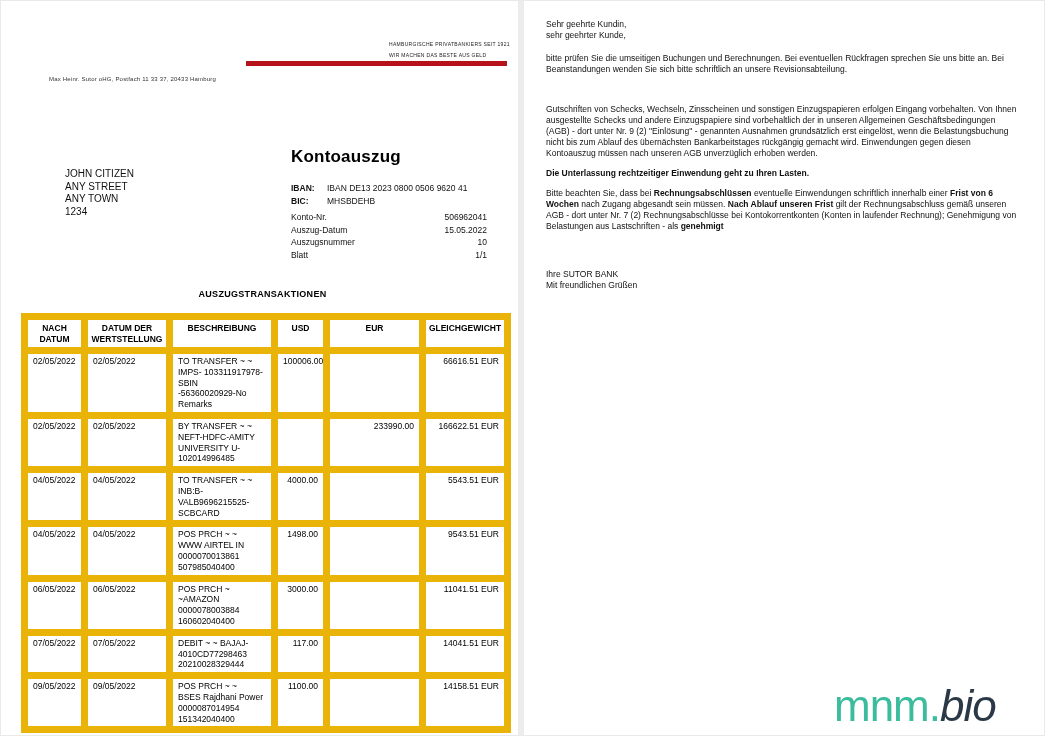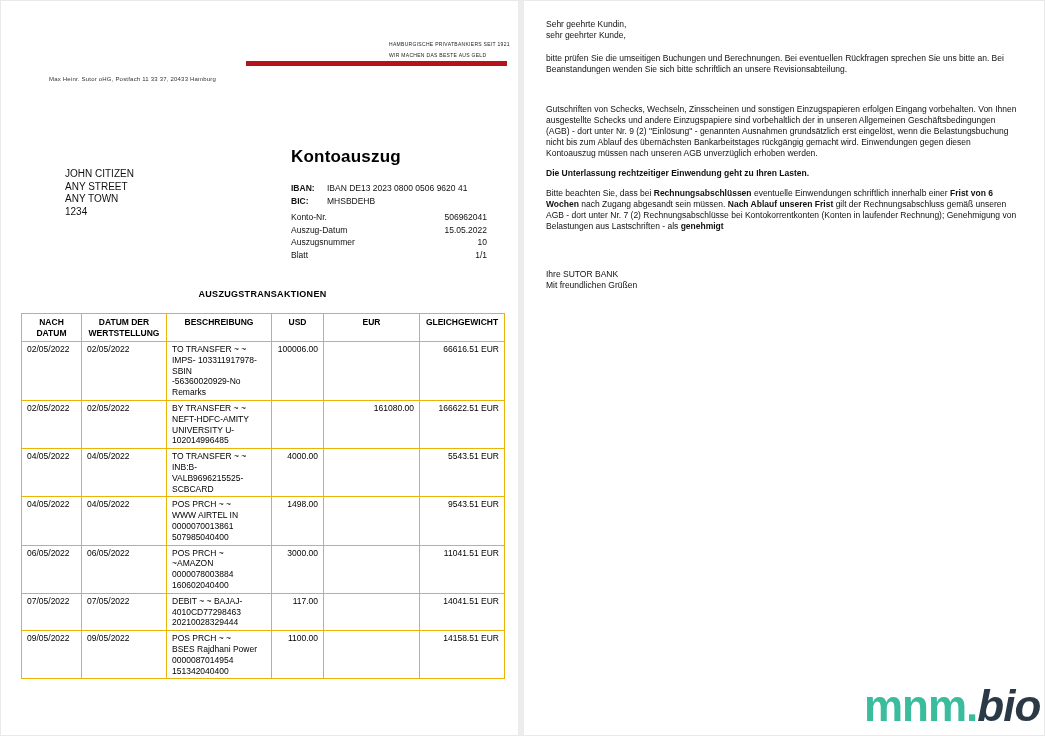--- a/index.html
+++ b/index.html
@@ -28,37 +28,37 @@
   .det-row { display:flex; line-height:12.5px; }
   .det-label { width:36px; font-weight:bold; }
   .det-plain { flex:0 0 auto; }
   .det-value { flex:1; }
   .det-value.right { text-align:right; }
   .det-gap { margin-top:4px; }
 
   
   .table-caption { position:absolute; left:20px; top:288px; width:483px; text-align:center; font-weight:bold; font-size:9px; letter-spacing:0.3px; }
   .txn-table { position:absolute; left:20px; top:312px; width:483px; border-collapse:collapse; table-layout:fixed; font-size:8.5px; }
-  .txn-table th, .txn-table td { border:1px solid #eab308; vertical-align:top; }
+  .txn-table th, .txn-table td { border:7px solid #eab308; vertical-align:top; }
   .txn-table th { font-size:8.5px; font-weight:bold; text-align:center; white-space:pre-line; padding:3px 2px; line-height:10.5px; }
   .txn-table td { white-space:pre-line; padding:2px 5px; line-height:10.8px; }
   .txn-table td:nth-child(4), .txn-table td:nth-child(5), .txn-table td:nth-child(6) { text-align:right; }
 
   
   .right-text { position:absolute; left:545px; top:18px; width:472px; font-size:8.5px; line-height:11px; color:#111; }
   .right-text p { margin:0; }
   .p-salutation { margin-bottom:12px !important; }
   .p-check { margin-bottom:29px !important; }
   .p-credits { margin-bottom:9px !important; }
   .p-warning { margin-bottom:9px !important; font-weight:bold; }
   .p-notice { margin-bottom:37px !important; }
   .bold { font-weight:bold; }
 
   
-  .brand { position:absolute; left:863px; top:680px; font-size:44px; font-weight:bold; letter-spacing:-1px; white-space:nowrap; }
+  .brand { position:absolute; left:833px; top:680px; font-size:44px; font-weight:normal; letter-spacing:-1px; white-space:nowrap; }
   .brand-bio { font-style:italic; }
 </style>
 </head>
 <body>
 
 <div class="canvas">
 
   <div class="divider"></div>
 
   <div class="tagline">
@@ -141,21 +141,21 @@
           <td>66616.51 EUR</td>
         </tr>
         <tr>
           <td>02/05/2022</td>
           <td>02/05/2022</td>
           <td>BY TRANSFER ~ ~
 NEFT-HDFC-AMITY
 UNIVERSITY U-
 102014996485</td>
           <td></td>
-          <td>161080.00</td>
+          <td>233990.00</td>
           <td>166622.51 EUR</td>
         </tr>
         <tr>
           <td>04/05/2022</td>
           <td>04/05/2022</td>
           <td>TO TRANSFER ~  ~
 INB:B-
 VALB9696215525-
 SCBCARD</td>
           <td>4000.00</td>

